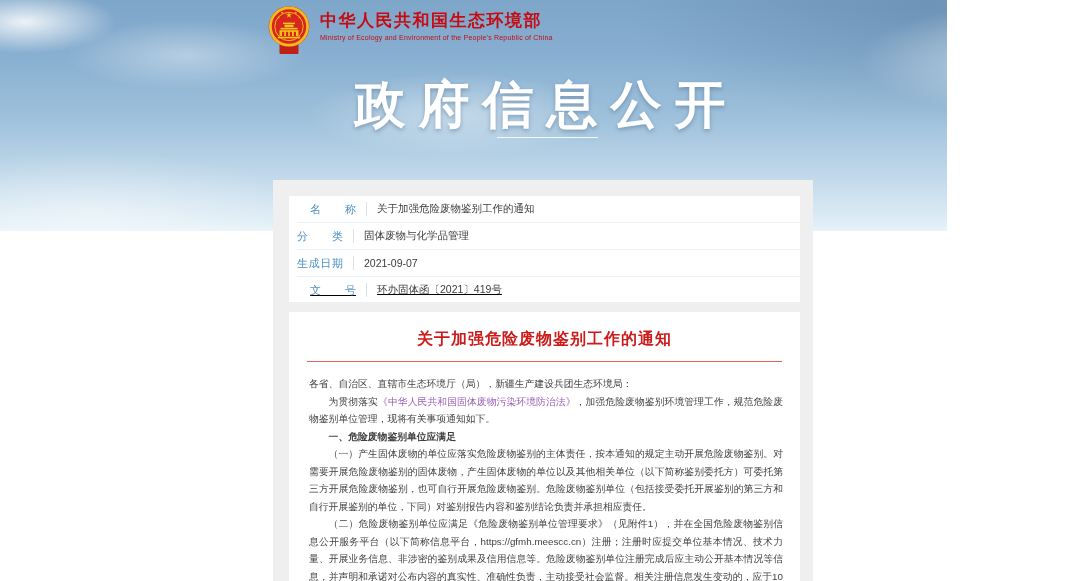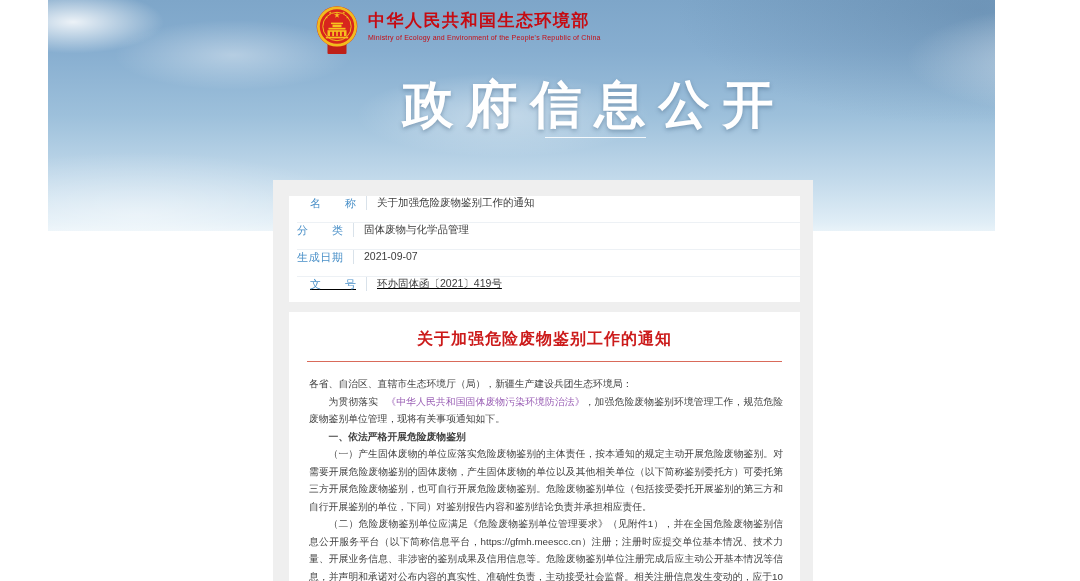--- a/index.html
+++ b/index.html
@@ -14,21 +14,20 @@
     position:absolute;left:0;top:0;width:947px;height:231px;
     background:
       radial-gradient(ellipse 130px 45px at 25px 22px, rgba(255,255,255,.85), rgba(255,255,255,0) 70%),
       radial-gradient(ellipse 170px 50px at 185px 55px, rgba(255,255,255,.38), rgba(255,255,255,0) 70%),
       radial-gradient(ellipse 210px 60px at 455px 115px, rgba(255,255,255,.40), rgba(255,255,255,0) 70%),
       radial-gradient(ellipse 260px 80px at 1040px 60px, rgba(255,255,255,.55), rgba(255,255,255,0) 70%),
       radial-gradient(ellipse 280px 70px at 740px 415px, rgba(255,255,255,.5), rgba(255,255,255,0) 70%),
       radial-gradient(ellipse 320px 90px at 90px 215px, rgba(255,255,255,.45), rgba(255,255,255,0) 70%),
       radial-gradient(ellipse 420px 160px at 930px 10px, rgba(70,105,140,.30), rgba(70,105,140,0) 72%),
       linear-gradient(180deg,#7ea6c9 0%, #87aed0 22%, #9dc0db 50%, #c3daeb 78%, #dfedf6 96%, #e9f3f9 100%);
-    margin-left: 48px;
   }
   
   .brand{position:absolute;left:267px;top:5px;display:flex;align-items:flex-start;cursor:pointer;}
   .emblem{width:44px;height:50px;flex:0 0 auto;}
   .brand-text{margin-left:9px;padding-top:6px;}
   .brand-cn{color:#c60b12;font-size:17px;font-weight:bold;letter-spacing:1.5px;line-height:20px;}
   .brand-en{color:#c60b12;font-size:7px;line-height:10px;margin-top:2px;letter-spacing:.2px;}
   
   .page-title{
     position:absolute;left:0;top:71px;width:1080px;text-align:center;
@@ -43,41 +42,41 @@
   .column{
     position:absolute;left:273px;top:180px;width:540px;height:401px;
     background:#efefef;
   }
   .card{position:absolute;left:16px;width:511px;background:#ffffff;}
   .card-meta{top:16px;height:106px;}
   .card-doc{top:132px;height:269px;overflow:hidden;}
   
   .meta-row{display:flex;align-items:center;height:26px;margin:0 0 0 8px;border-bottom:1px solid #edf1f5;}
   .meta-row:last-child{border-bottom:none;text-decoration:underline;}
-  .meta-cell{display:flex;align-items:flex-start;height:100%;}
+  .meta-cell{display:flex;align-items:center;height:100%;}
   .meta-cell.c-left{width:246px;padding-left:13px;flex:0 0 auto;box-sizing:border-box;}
   .meta-cell.c-full{flex:1;padding-left:13px;}
   .meta-cell.c-right{flex:1;}
   .meta-label{
     width:46px;flex:0 0 auto;color:#4a90c8;font-size:11px;
     text-align:justify;text-align-last:justify;
   }
   .meta-sep{width:1px;height:14px;background:#d9e2ea;margin:0 10px;flex:0 0 auto;}
   .meta-value{color:#3c3c3c;font-size:10.5px;white-space:nowrap;}
   
   .doc-title{
     margin:0;padding-top:17px;text-align:center;
     color:#cc1b1b;font-size:16px;font-weight:bold;letter-spacing:1px;
   }
   .doc-hr{width:475px;height:1px;background:#d96a5a;margin:11px auto 0 auto;}
   .doc-body{margin:13px 17px 0 20px;font-size:9.8px;color:#3f3f3f;line-height:17.5px;text-align:justify;}
   .doc-body p{margin:0;}
   .p-indent{text-indent:2em;}
   .p-bold{font-weight:bold;}
-  .law-link{color:#9a5fb5;cursor:pointer;padding-left:8px;}
+  .law-link{color:#9a5fb5;cursor:pointer;}
 </style>
 </head>
 <body>
 
 <div class="banner">
 
   <div class="brand">
     <svg class="emblem" viewBox="0 0 44 50">
       <rect x="12.5" y="35" width="19" height="14" rx="1" fill="#bf2018"></rect>
       <circle cx="22" cy="21.5" r="20.3" fill="#d8251d"></circle>
@@ -144,18 +143,18 @@
       </div>
     </div>
   </div>
 
   <div class="card card-doc">
     <h1 class="doc-title">关于加强危险废物鉴别工作的通知</h1>
     <div class="doc-hr"></div>
     <div class="doc-body">
       <p>各省、自治区、直辖市生态环境厅（局），新疆生产建设兵团生态环境局：</p>
       <p class="p-indent"><span>为贯彻落实</span><span class="law-link">《中华人民共和国固体废物污染环境防治法》</span><span>，加强危险废物鉴别环境管理工作，规范危险废物鉴别单位管理，现将有关事项通知如下。</span></p>
-      <p class="p-indent p-bold">一、依法严格开展危险废物鉴别</p>
+      <p class="p-indent p-bold">一、危险废物鉴别单位应满足</p>
       <p class="p-indent">（一）产生固体废物的单位应落实危险废物鉴别的主体责任，按本通知的规定主动开展危险废物鉴别。对需要开展危险废物鉴别的固体废物，产生固体废物的单位以及其他相关单位（以下简称鉴别委托方）可委托第三方开展危险废物鉴别，也可自行开展危险废物鉴别。危险废物鉴别单位（包括接受委托开展鉴别的第三方和自行开展鉴别的单位，下同）对鉴别报告内容和鉴别结论负责并承担相应责任。</p>
       <p class="p-indent">（二）危险废物鉴别单位应满足《危险废物鉴别单位管理要求》（见附件1），并在全国危险废物鉴别信息公开服务平台（以下简称信息平台，https://gfmh.meescc.cn）注册；注册时应提交单位基本情况、技术力量、开展业务信息、非涉密的鉴别成果及信用信息等。危险废物鉴别单位注册完成后应主动公开基本情况等信息，并声明和承诺对公布内容的真实性、准确性负责，主动接受社会监督。相关注册信息发生变动的，应于10个工作日内在信息平台动态更新。</p>
     </div>
   </div>
 </div>
 
 </body></html>

